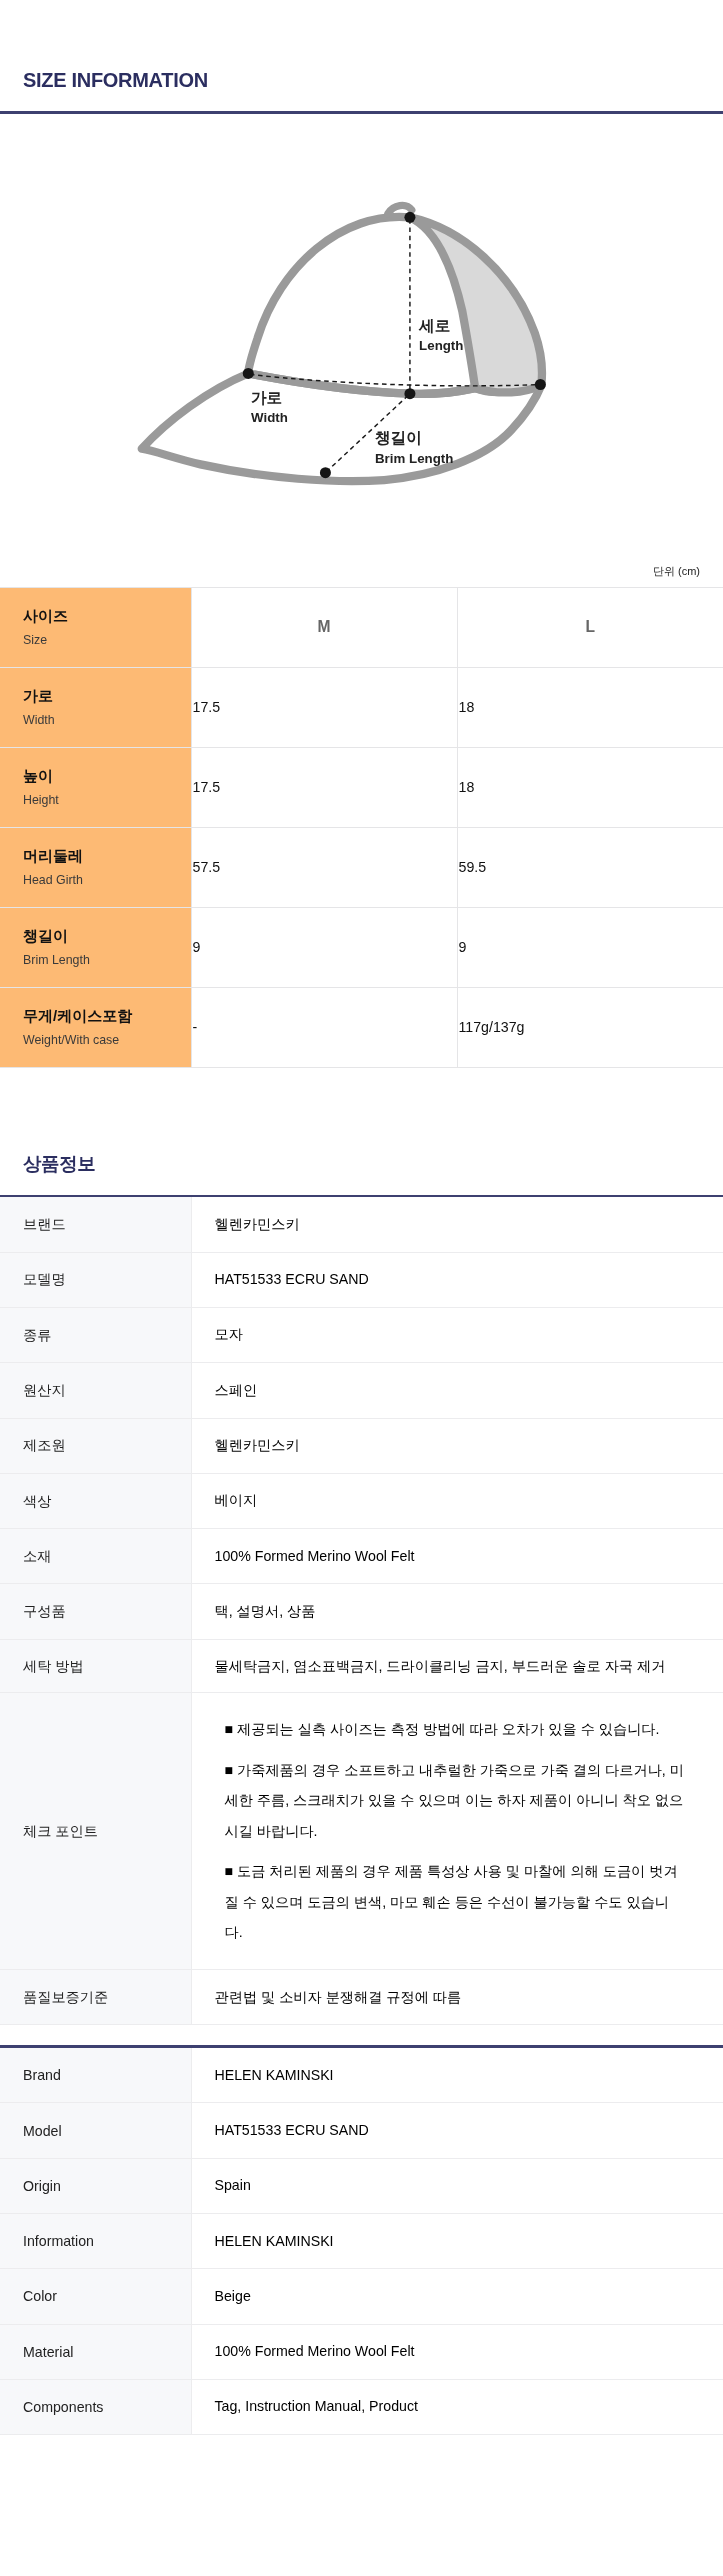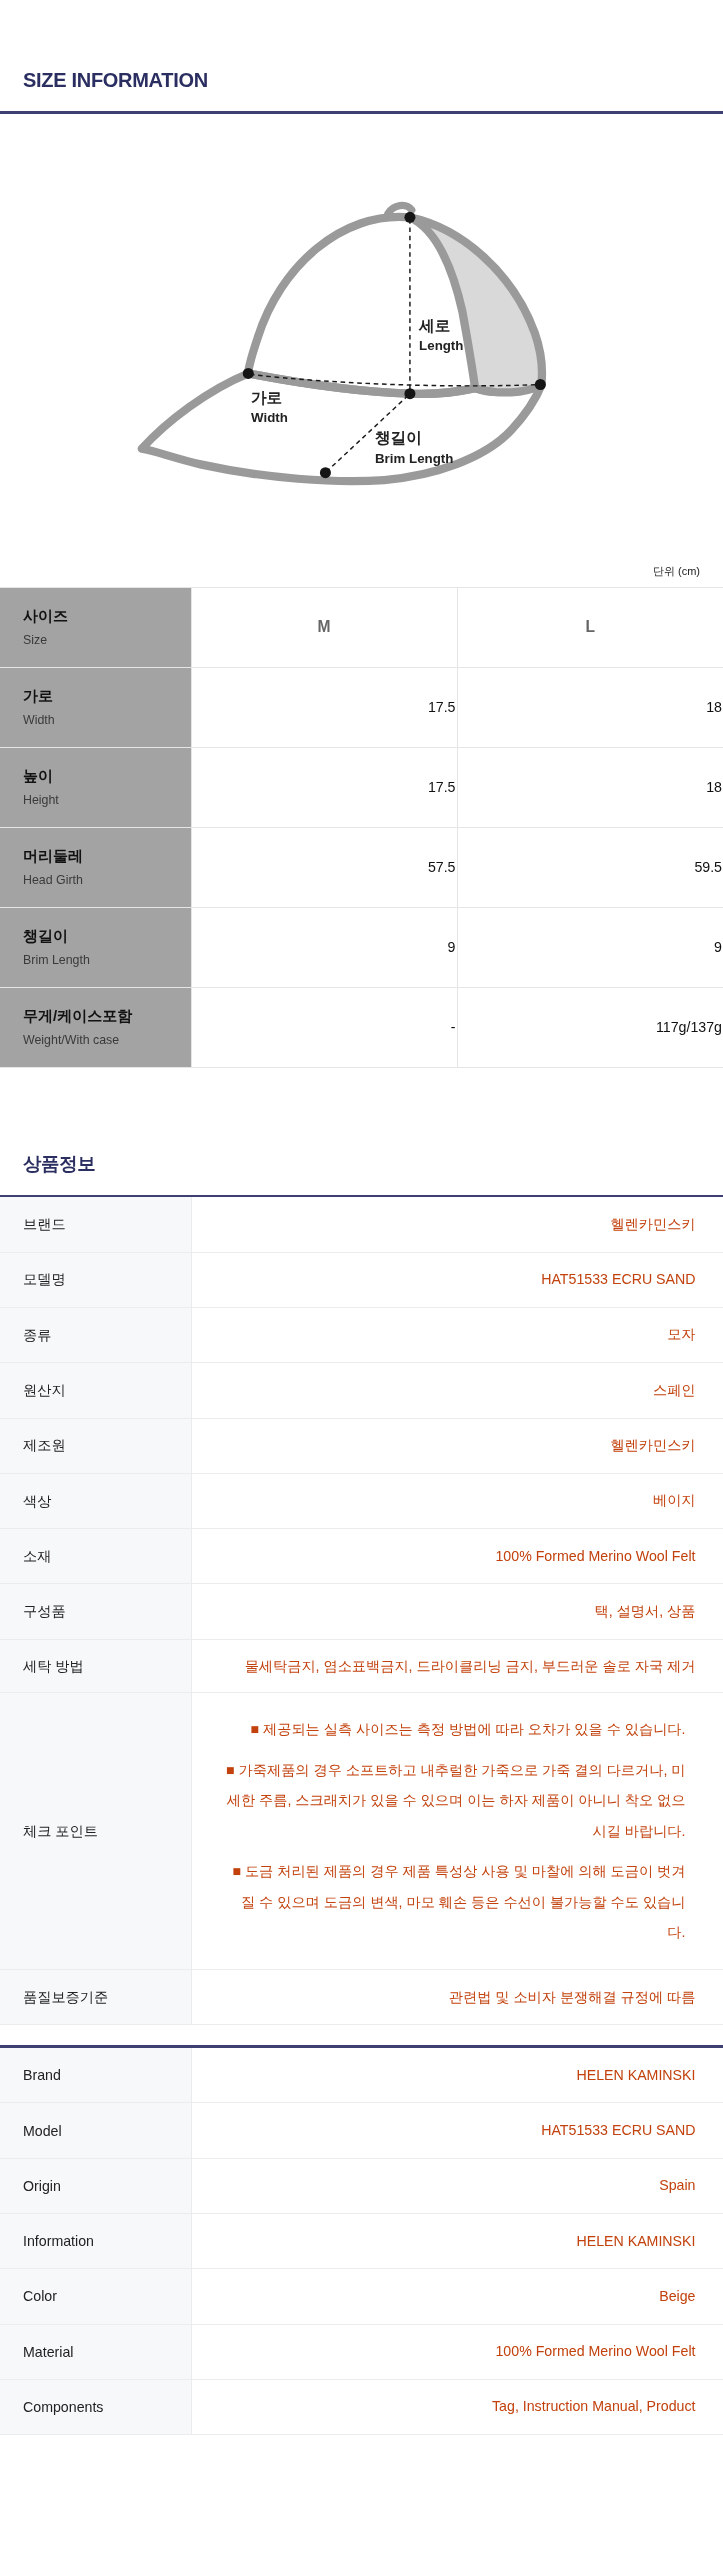--- a/index.html
+++ b/index.html
@@ -24,33 +24,33 @@
   .dot{fill:#151515;}
   .diag-ko{font-size:17px;font-weight:bold;fill:#222;}
   .diag-en{font-size:14.5px;font-weight:bold;fill:#222;}
 
   .unit-note{margin:11px 23px 6.4px 0;text-align:right;font-size:11px;line-height:18.4px;color:#222;}
 
   
   table{width:100%;border-collapse:collapse;table-layout:fixed;}
   .size-table td{border-top:0.9px solid #e5e5e7;border-bottom:0.9px solid #e5e5e7;vertical-align:middle;}
   .size-table td + td{border-left:0.9px solid #e5e5e7;}
-  .size-table .cell-label{width:191px;background:#a3a3a3;padding:13px 9.2px 13px 23px;height:53px;margin-top:8px;}
-  .size-table .cell-val{text-align:right;font-size:14.2px;color:#111;font-weight:500;}
+  .size-table .cell-label{width:191px;background:#fdba74;padding:13px 9.2px 13px 23px;height:53px;margin-top:8px;}
+  .size-table .cell-val{text-align:left;font-size:14.2px;color:#111;font-weight:500;}
   .size-table .cell-head{text-align:center;font-size:15.6px;font-weight:bold;color:#666;}
   .lab-ko{display:block;font-size:15px;font-weight:bold;color:#111;margin-bottom:6.4px;}
   .lab-en{display:block;font-size:12.4px;color:#3a3a3a;}
 
   .info-title{margin-top:84px;}
   .rule-navy.tight{margin-top:20px;}
 
   
   .info-table td{border-bottom:0.9px solid #ececee;vertical-align:middle;}
   .info-table .cell-label{width:191px;background:#f7f8fa;padding:16.5px 9.2px 16.5px 23px;font-size:14.2px;color:#222;}
-  .info-table .cell-value{padding:16.5px 27.5px 16.5px 23px;font-size:14.2px;color:#c2410c;border-left:0.9px solid #ececee;line-height:1.5;text-align:right;}
+  .info-table .cell-value{padding:16.5px 27.5px 16.5px 23px;font-size:14.2px;color:#000000;border-left:0.9px solid #ececee;line-height:1.5;}
   .info-table .multi .cell-value{padding-top:11px;padding-bottom:11px;line-height:2.15;}
   .info-table .multi .cell-label{vertical-align:middle;margin-left:24px;}
   .cell-value p{margin:10px;}
 
   .bottom-spacer{height:64px;}
 </style>
 </head>
 <body>
 
 <div class="page">

